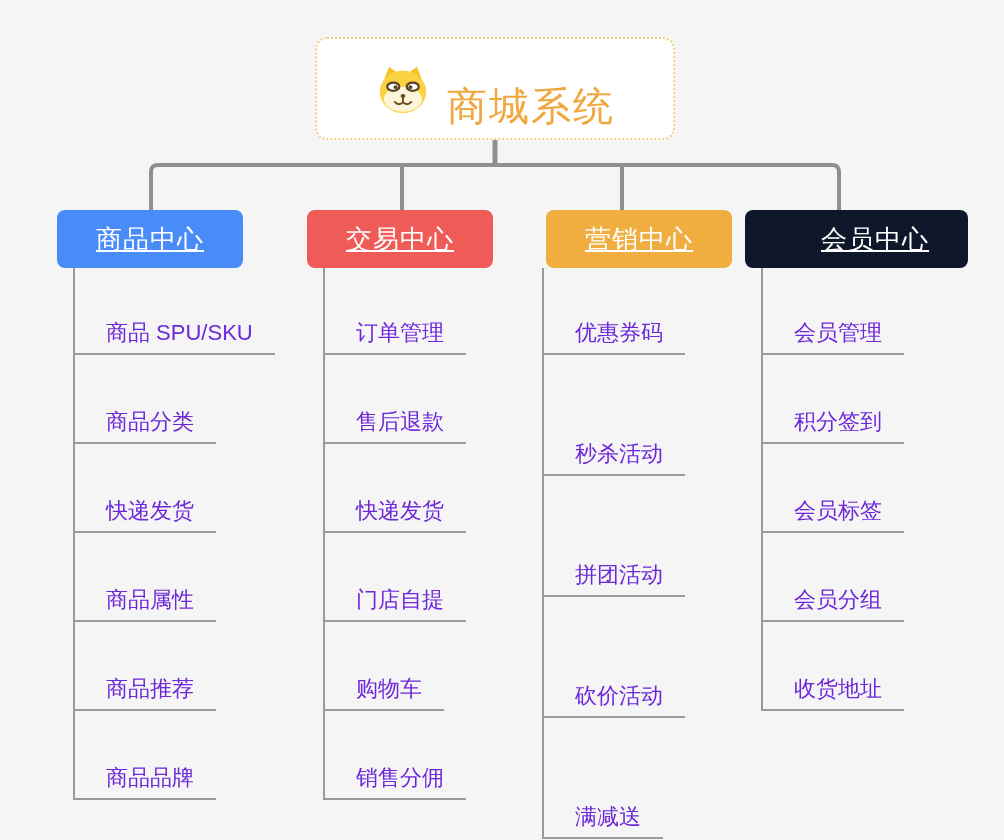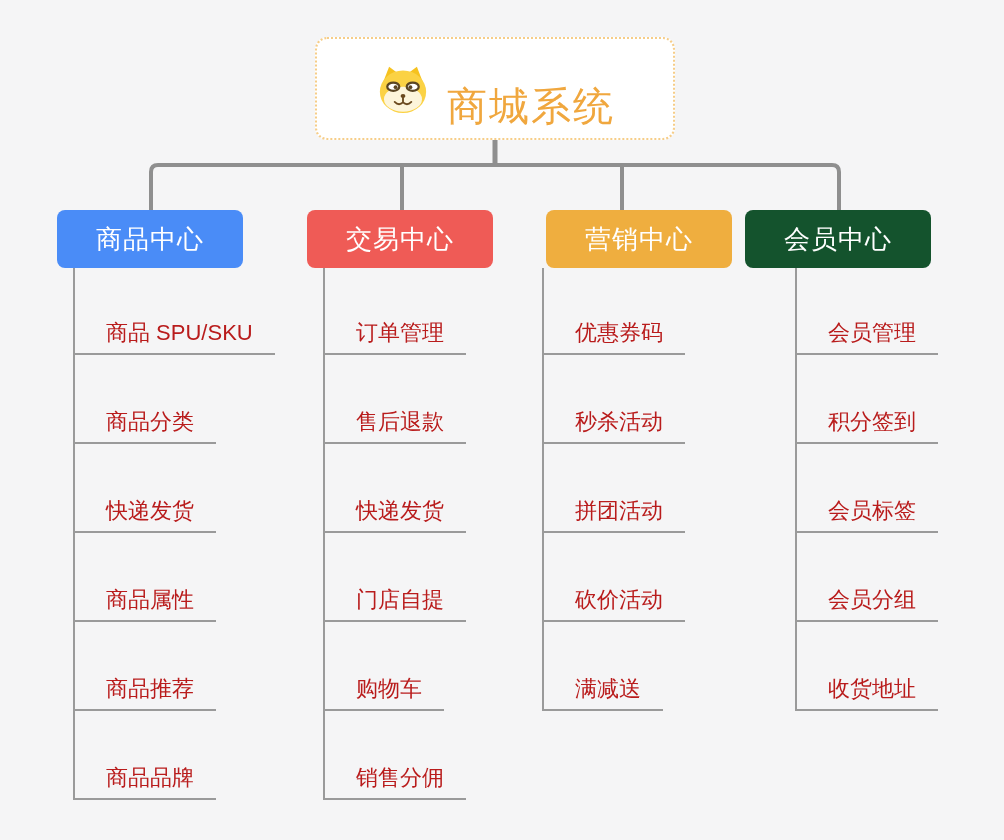--- a/index.html
+++ b/index.html
@@ -56,50 +56,51 @@
     width: 186px; height: 58px;
     border-radius: 8px;
     display: flex;
     align-items: center;
     justify-content: center;
     color: #ffffff;
     font-size: 26px;
     letter-spacing: 1px;
     white-space: nowrap;
     cursor: default;
+    text-decoration: underline;
   }
   .bh-0 { left: 57px; }
   .bh-1 { left: 307px; }
   .bh-2 { left: 546px; }
   .bh-3 { left: 745px; }
 
   
   .branch-leaves {
     position: absolute;
     top: 268px;
     border-left: 2px solid #9a9a9a;
     display: flex;
     flex-direction: column;
     align-items: flex-start;
     width: max-content;
   }
   .bl-0 { left: 73px; }
   .bl-1 { left: 323px; text-align: right; }
-  .bl-2 { left: 542px; }
-  .bl-3 { left: 795px; justify-content: center; }
+  .bl-2 { left: 542px; gap: 32px; }
+  .bl-3 { left: 761px; justify-content: center; }
 
   .leaf-item {
     box-sizing: border-box;
     height: 89px;
     display: flex;
     align-items: flex-end;
     padding: 0 22px 5px 31px;
     border-bottom: 2px solid #9a9a9a;
     font-size: 22px;
-    color: #b91c1c;
+    color: #6d28d9;
     white-space: nowrap;
     cursor: default;
   }
   .leaf-item.first { height: 87px; }
 </style>
 </head>
 <body>
 
 <div class="canvas">
 
@@ -120,21 +121,21 @@
       <circle cx="38" cy="25" r="2.1" fill="#5a4522"></circle>
       <ellipse cx="30" cy="34.5" rx="2.6" ry="2" fill="#6b4a1f"></ellipse>
       <path d="M30,35 V41 M21,41 Q25.5,45.5 30,41.5 Q34.5,45.5 39,41" stroke="#6b4a1f" stroke-width="2" fill="none" stroke-linecap="round"></path>
     </svg>
     <div class="root-title" style="color: rgb(240, 167, 62); margin-top: 35px;">商城系统</div>
   </div>
 
   <div class="branch-header bh-0" style="background-color: rgb(74, 140, 247);">商品中心</div>
   <div class="branch-header bh-1" style="background-color: rgb(239, 91, 86);">交易中心</div>
   <div class="branch-header bh-2" style="background-color: rgb(239, 174, 63);">营销中心</div>
-  <div class="branch-header bh-3" style="background-color: #14532d;">会员中心</div>
+  <div class="branch-header bh-3" style="background-color: #0f172a; padding-left: 37px;">会员中心</div>
 
   <div class="branch-leaves bl-0">
     <div class="leaf-item first">商品 SPU/SKU</div>
     <div class="leaf-item">商品分类</div>
     <div class="leaf-item">快递发货</div>
     <div class="leaf-item">商品属性</div>
     <div class="leaf-item">商品推荐</div>
     <div class="leaf-item">商品品牌</div>
   </div>
 

